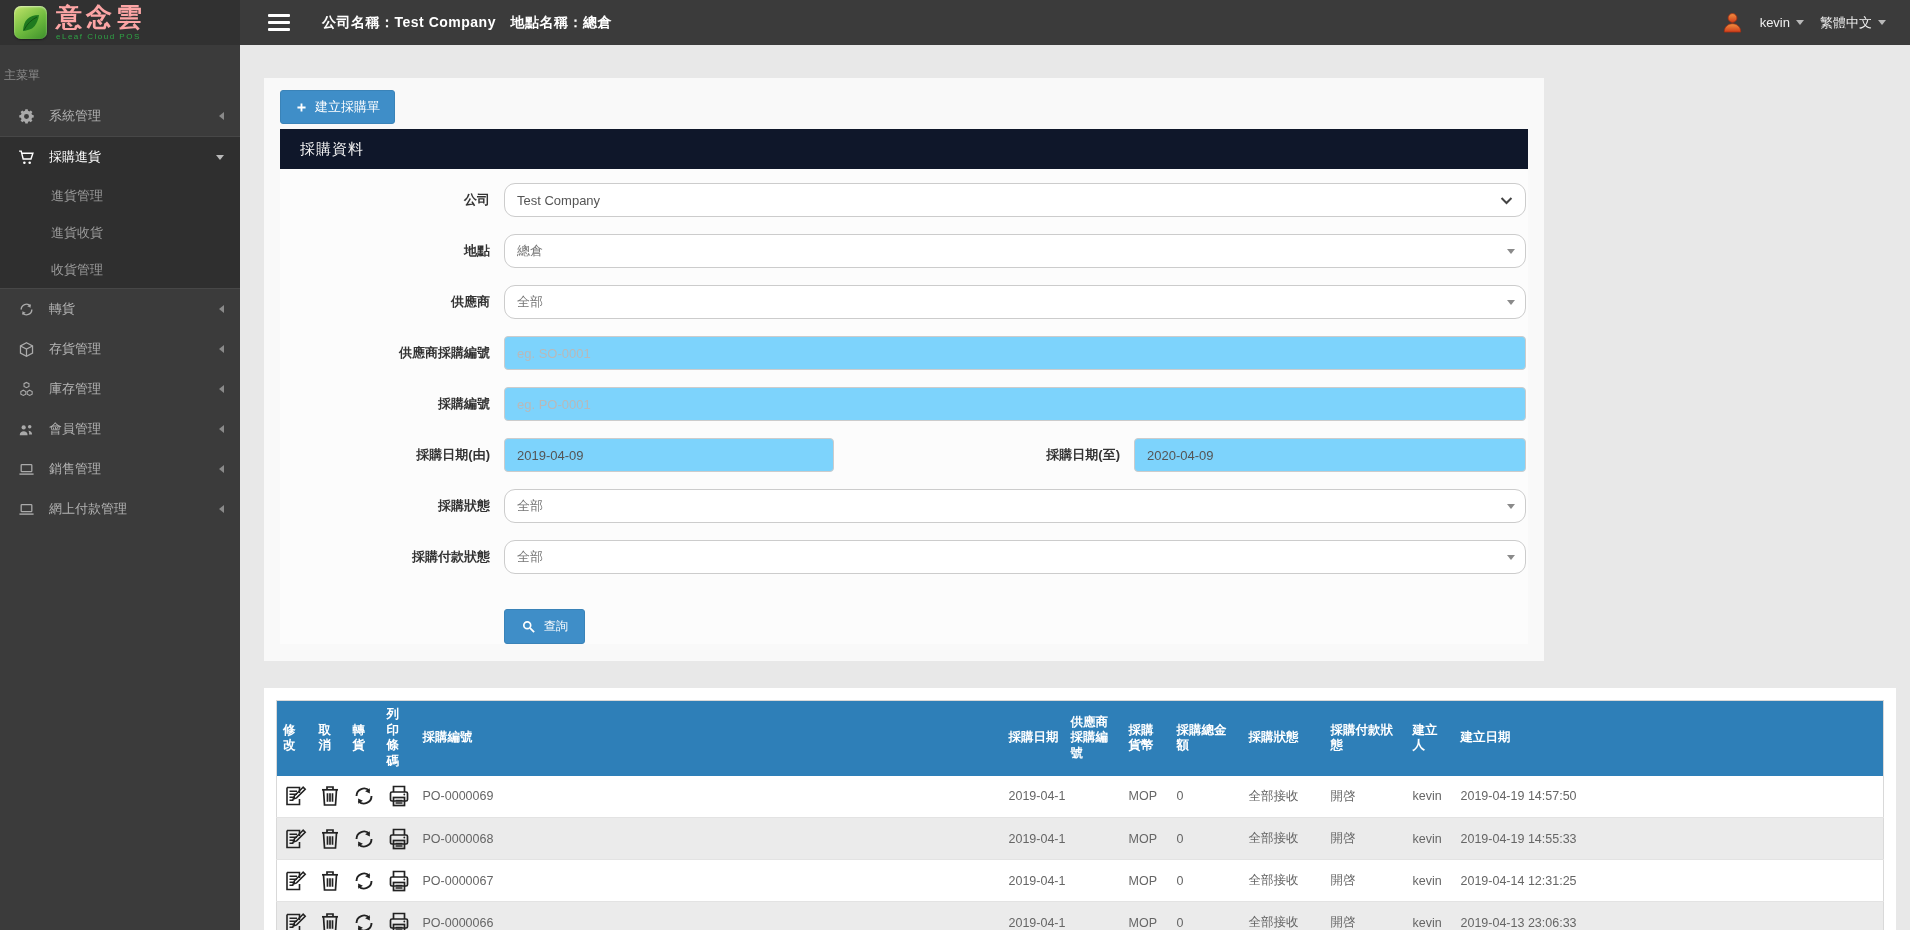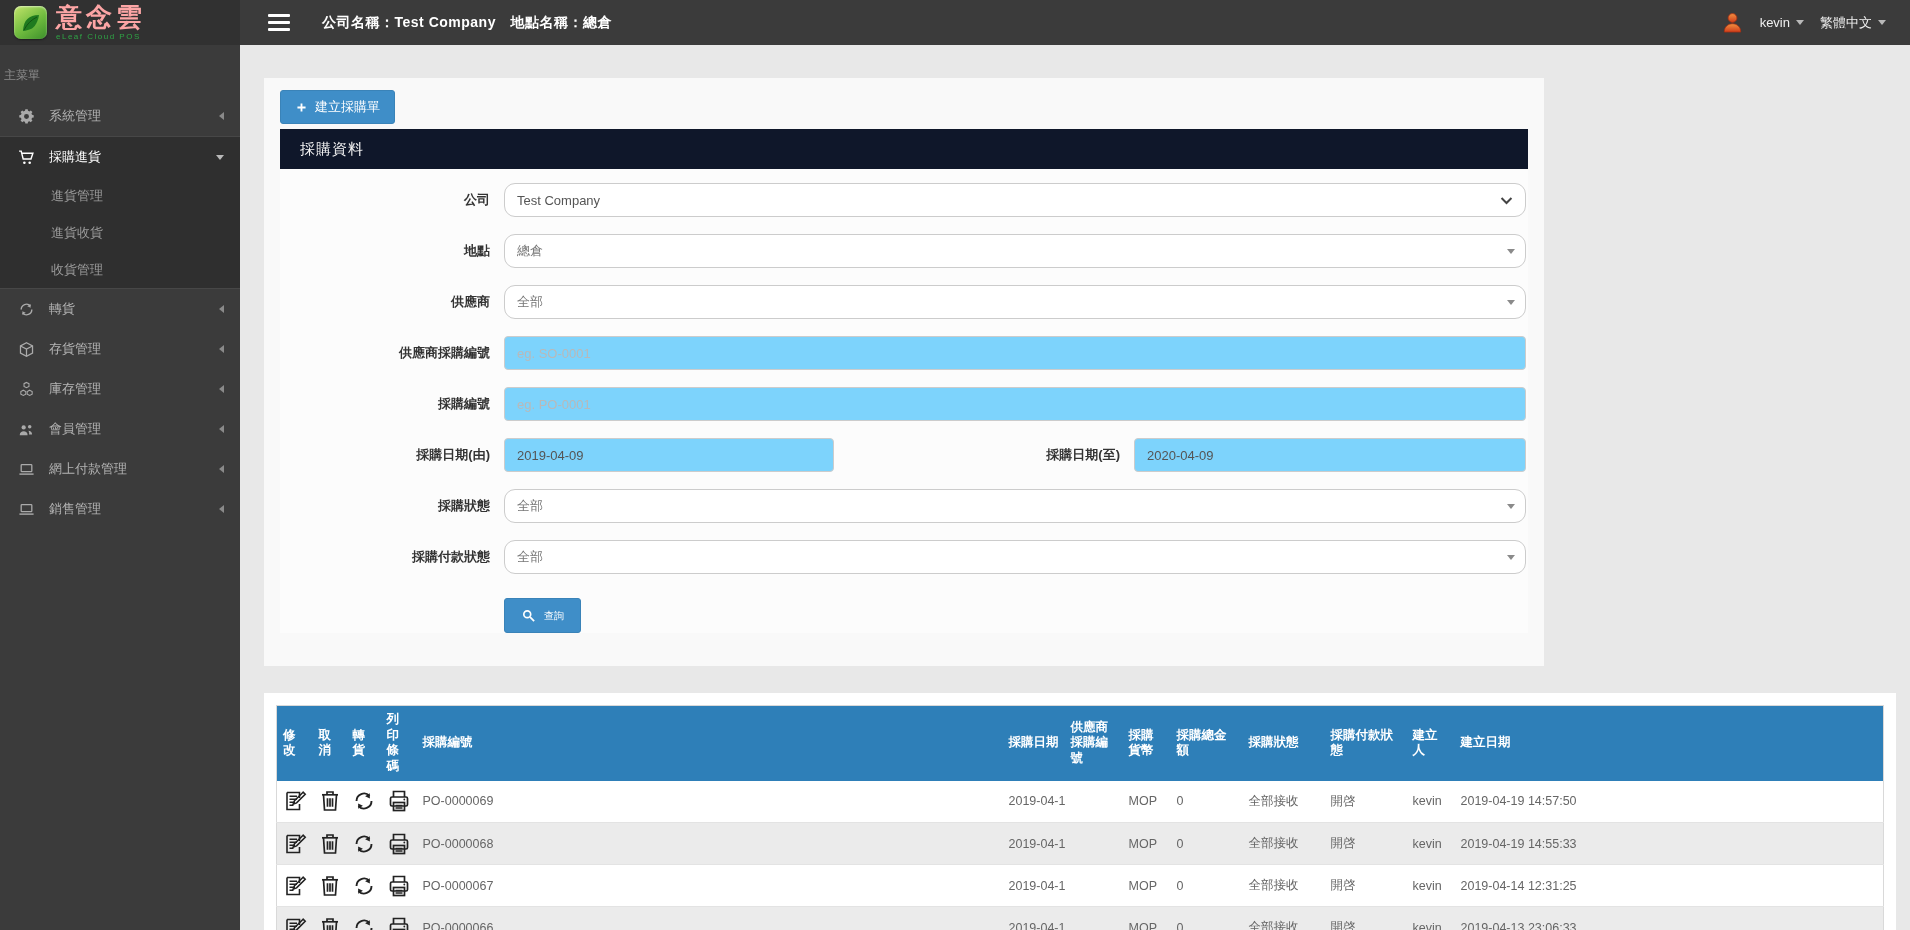--- a/index.html
+++ b/index.html
@@ -30,40 +30,40 @@
   .side-item .ic{width:31px;display:flex;align-items:center;color:#aaa}
   .ic svg{width:17px;height:17px}
   .side-item .lbl{flex:1}
   .side-group.active{background:#2f2f2f;border-top:1px solid #474747;border-bottom:1px solid #474747}
   .side-group.active > .side-item{color:#fff}
   .side-group.active > .side-item .ic{color:#fff}
   .subitem{height:37px;display:flex;align-items:center;padding-left:51px;color:#9a9a9a;cursor:pointer;font-size:13px}
 
   
   .main{position:absolute;left:240px;top:45px;width:1670px;height:885px;overflow:hidden}
-  .form-card{margin:33px 0 0 24px;width:1280px;background:#f9f9f9;padding:12px 16px 33px}
+  .form-card{margin:33px 0 0 24px;width:1280px;background:#f9f9f9;padding:12px 16px 17px}
   .btn{background:#3f8ec8;color:#fff;border:1px solid #3a83b8;border-radius:3px;display:inline-flex;align-items:center;cursor:pointer;font-family:inherit}
   .btn-create{height:34px;gap:7px;padding:0 14px;font-size:13px}
   .btn-create svg{width:13px;height:13px}
   .panel{margin-top:5px}
   .panel-head{height:40px;background:#0f172a;color:#f4f4f4;font-size:15px;display:flex;align-items:center;padding-left:20px;letter-spacing:1px}
   .panel-body{background:#fcfcfc;padding:14px 2px 0 0}
   .frow{display:flex;align-items:center;margin-bottom:17px}
   .flabel{width:224px;text-align:right;padding-right:14px;font-weight:bold;color:#333;flex:none}
   .ffield{flex:1;position:relative}
   .fakeselect{height:34px;background:#fff;border:1px solid #ccc;border-radius:11px;display:flex;align-items:center;padding:0 34px 0 12px;color:#777;cursor:pointer;position:relative;width:100%}
   .fakeselect.dark{color:#555}
   .chev{position:absolute;right:10px;top:8px;width:17px;height:17px;color:#444}
   .chev svg{width:17px;height:17px}
   .arrow-sm{position:absolute;right:10px;top:14px;width:0;height:0;border-left:4px solid transparent;border-right:4px solid transparent;border-top:5px solid #8a8a8a}
   .tinput{height:34px;width:100%;border:1px solid #ccc;border-radius:4px;padding:0 12px;color:#555;font-size:13px;font-family:inherit;background:#7dd3fc;outline:none}
   .tinput::placeholder{color:#b9b9b9}
   .fdate1{width:330px;flex:none;position:relative}
   .flabel2{width:300px;text-align:right;padding-right:14px;font-weight:bold;color:#333;flex:none}
-  .btn-search{margin-left:224px;margin-top:7px;height:35px;gap:8px;padding:0 16px;font-size:10px}
+  .btn-search{margin-left:224px;margin-top:18px;height:35px;gap:8px;padding:0 16px;font-size:12px}
   .btn-search svg{width:15px;height:15px}
 
   
   .table-card{margin:27px 0 0 24px;width:1632px;background:#fff;padding:12px}
   table{width:100%;border-collapse:collapse;table-layout:fixed;font-size:12.5px;border:1px solid #d9d9d9}
   thead th{background:#2e7fb8;color:#fff;text-align:left;font-weight:bold;padding:6px 6px;vertical-align:middle;line-height:1.25;height:47px}
   tbody td{padding:4px 6px;color:#666;border-bottom:1px solid #e3e3e3;height:42px;vertical-align:middle;overflow:hidden;white-space:nowrap}
   tbody tr:nth-child(odd){background:#fff}
   tbody tr:nth-child(even){background:#ebebeb}
   .td-action{padding:2px 1px;text-align:center}
@@ -200,33 +200,33 @@
         </div>
       </div>
       <div class="side-group">
         <div class="side-item">
           <span class="ic">
             <svg viewBox="0 0 24 24" fill="none" stroke="currentColor" stroke-width="1.8">
               <rect x="4.5" y="5" width="15" height="10" rx="1"></rect>
               <path d="M2 18.5h20" stroke-width="2"></path>
             </svg>
           </span>
-          <span class="lbl">網上付款管理</span>
+          <span class="lbl">銷售管理</span>
           <span class="tri-left"></span>
         </div>
       </div>
       <div class="side-group">
         <div class="side-item">
           <span class="ic">
             <svg viewBox="0 0 24 24" fill="none" stroke="currentColor" stroke-width="1.8">
               <rect x="4.5" y="5" width="15" height="10" rx="1"></rect>
               <path d="M2 18.5h20" stroke-width="2"></path>
             </svg>
           </span>
-          <span class="lbl">銷售管理</span>
+          <span class="lbl">網上付款管理</span>
           <span class="tri-left"></span>
         </div>
       </div>
     </div>
 </div>
 
 <div class="main">
 
   <div class="form-card">
     <button class="btn btn-create">

